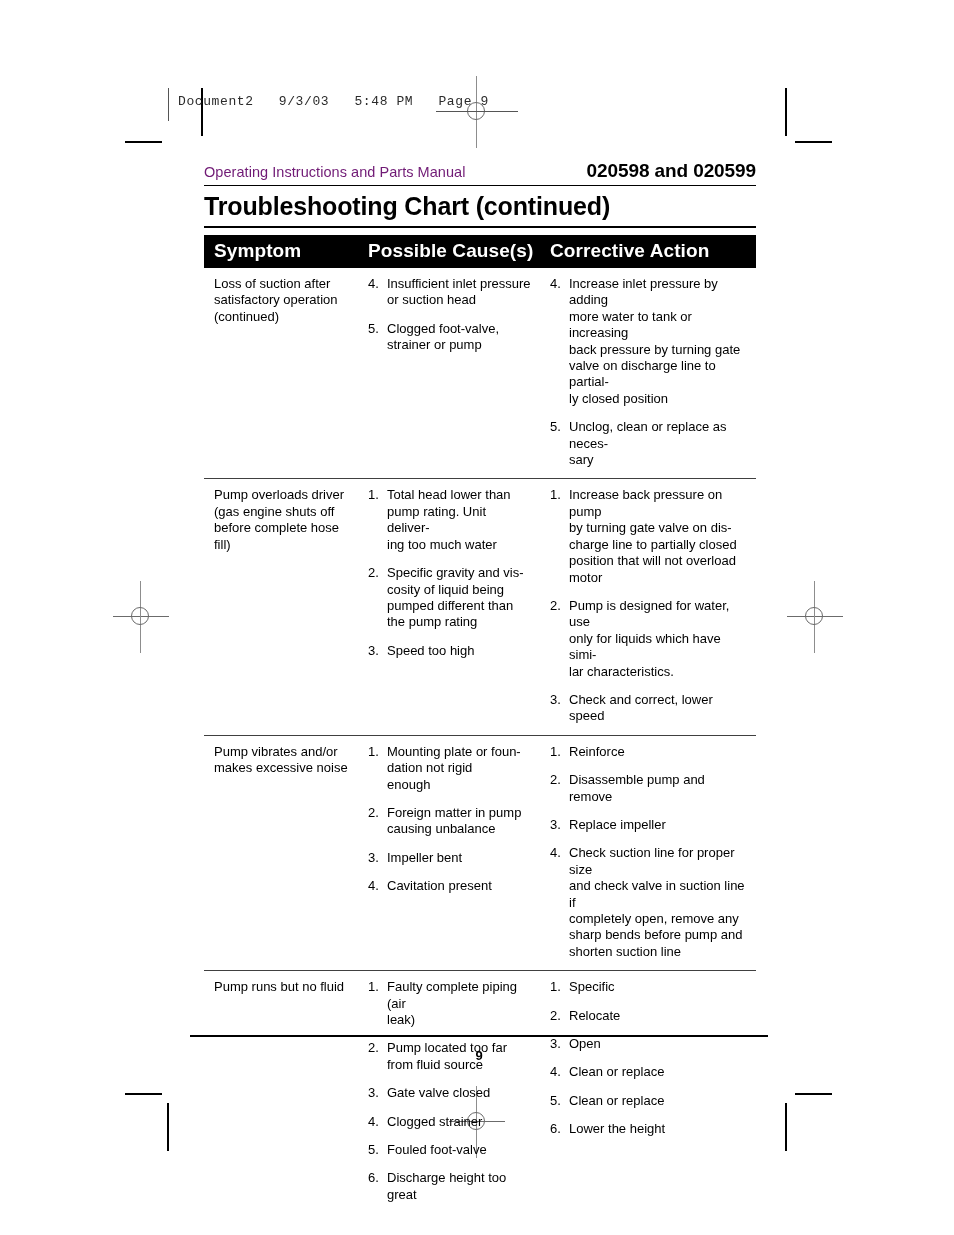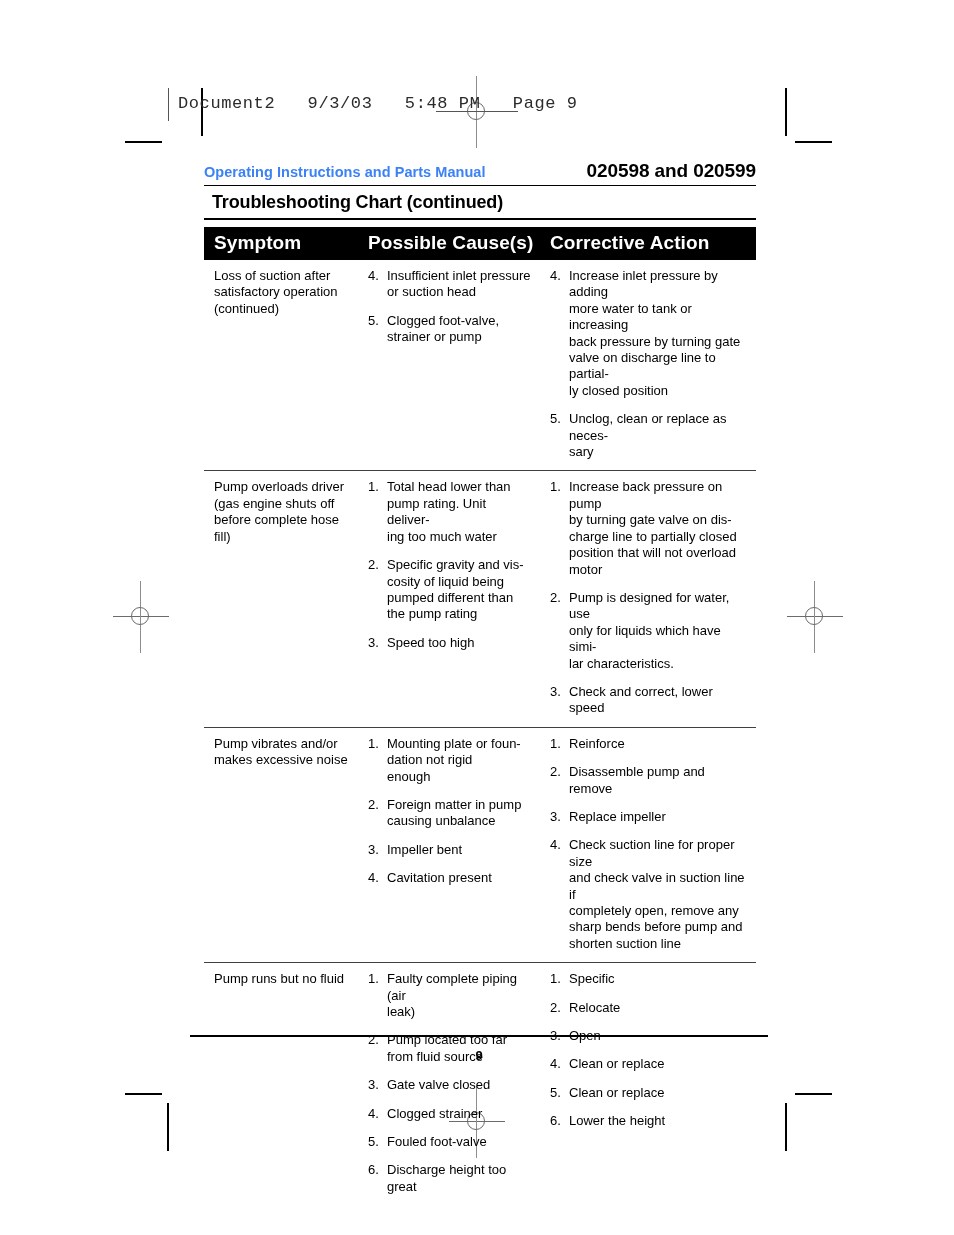--- a/index.html
+++ b/index.html
@@ -56,21 +56,21 @@
   .reg-mark.vert-long .reg-v { top: -8px; height: 72px; }
 
   
   .slug-rule {
     position: absolute;
     background: #555555;
   }
   .slug-text {
     position: absolute;
     font-family: "Liberation Mono", monospace;
-    font-size: 17px;
+    font-size: 13px;
     letter-spacing: 0.6px;
     color: #2b2b2b;
     white-space: pre;
   }
 
   
   .page {
     position: absolute;
     left: 204px;
     top: 160px;
@@ -78,45 +78,45 @@
   }
 
   .doc-header {
     display: flex;
     align-items: baseline;
     justify-content: space-between;
     padding-bottom: 3px;
   }
   .doc-header .manual-line {
     font-size: 14.5px;
-    font-weight: 700;
-    color: #3b82f6;
+    font-weight: 400;
+    color: #701a75;
     letter-spacing: 0.05px;
   }
   .doc-header .model-numbers {
     font-size: 19px;
     font-weight: bold;
     color: #000;
     letter-spacing: -0.1px;
   }
   .rule-thin {
     height: 1px;
     background: #000;
     width: 100%;
   }
   .rule-med {
     height: 2px;
     background: #000;
     width: 100%;
   }
   .page-title {
-    font-size: 18px;
+    font-size: 25px;
     font-weight: bold;
     letter-spacing: -0.15px;
-    margin: 6px 0 5px 8px;
+    margin: 6px 0 5px 0;
   }
 
   
   table.ts-table {
     width: 100%;
     border-collapse: collapse;
     table-layout: fixed;
     margin-top: 7px;
   }
   table.ts-table th {

